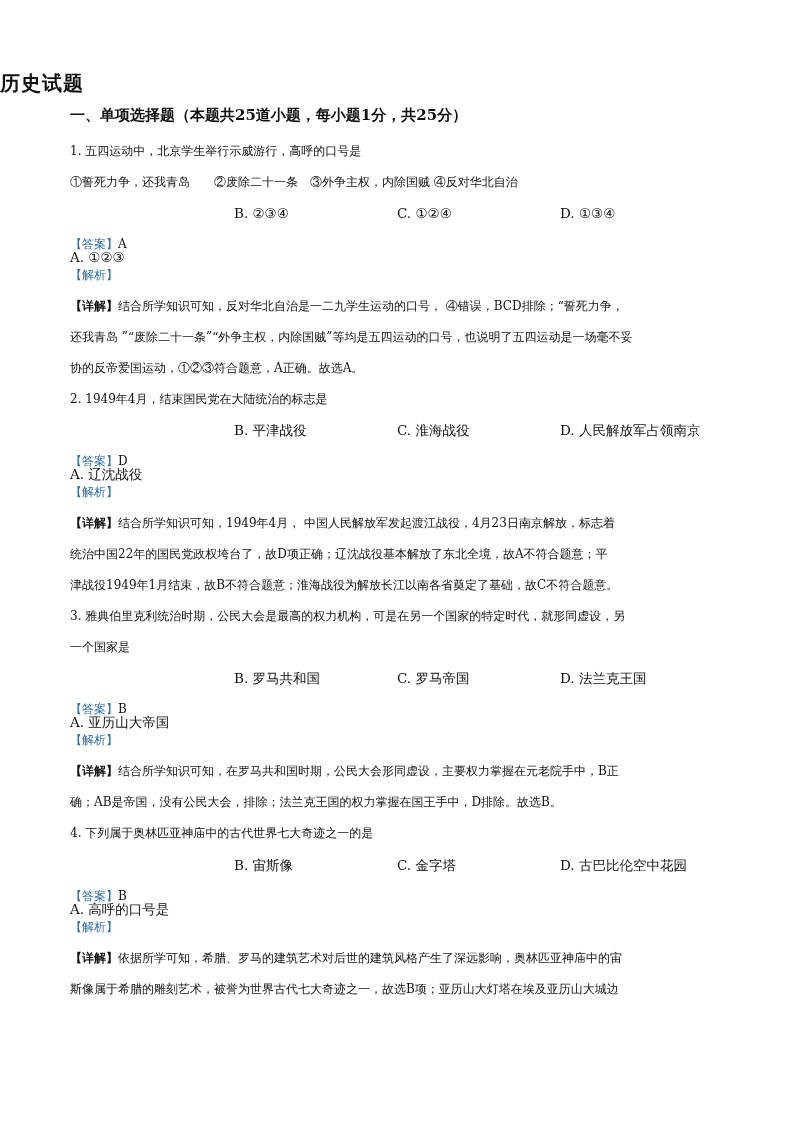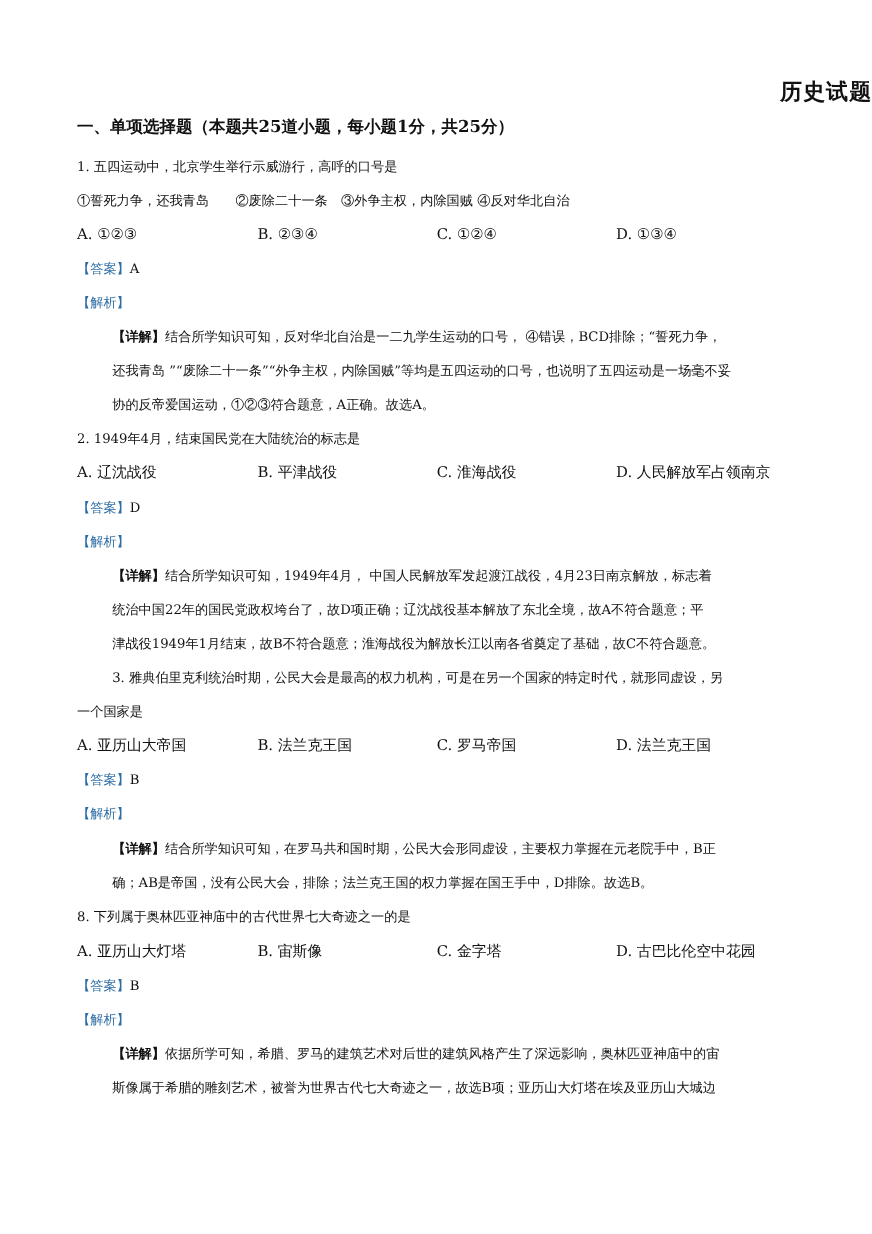--- a/index.html
+++ b/index.html
@@ -1,26 +1,26 @@
 <!DOCTYPE html>
 <html><head>
 <meta charset="utf-8">
 <style>
   html, body { margin: 0; padding: 0; background: #ffffff; }
   body { width: 793px; height: 1122px; position: relative; overflow: hidden;
          font-family: "DejaVu Serif", "Liberation Serif", serif; color: #111; }
   .page { position: absolute; left: 0; top: 0; width: 793px; height: 1122px; }
-  .title { position: absolute; left: 0; width: 793px; top: 70px; text-align: right;
+  .title { position: absolute; left: 0; width: 793px; top: 70px; text-align: left;
            font-size: 20px; font-weight: bold; letter-spacing: 1px; }
   .section { position: absolute; left: 70px; top: 106px; font-size: 15px; font-weight: bold; text-align: center; }
   .line { position: absolute; left: 70px; font-size: 12px; white-space: nowrap; line-height: 20px; }
-  .wide { width: 660px; white-space: nowrap; margin-left: 32px; }
+  .wide { width: 660px; white-space: nowrap; }
   .opts { position: absolute; left: 70px; width: 680px; font-size: 13.5px; line-height: 20px; }
   .opt { position: absolute; top: 0; white-space: nowrap; }
-  .o0 { left: 0; } .o1 { left: 164px; } .o2 { left: 327px; } .o3 { left: 490px; }
+  .o0 { left: 0; margin-top: 44px; } .o1 { left: 164px; } .o2 { left: 327px; } .o3 { left: 490px; }
   .lbl { color: #2e6da4; font-family: Liberation Serif, serif; }
   .lbl-bold { font-weight: bold; }
 </style>
 </head>
 <body>
 
 <div class="page">
   <div class="title">历史试题</div>
   <div class="section">一、单项选择题（本题共25道小题，每小题1分，共25分）</div>
 
@@ -48,32 +48,32 @@
   <div class="line" style="top:451px"><span class="lbl">【答案】</span><span>D</span></div>
   <div class="line" style="top:482px"><span class="lbl">【解析】</span></div>
   <div class="line wide" style="top:513px"><span class="lbl-bold">【详解】</span><span>结合所学知识可知，1949年4月，  中国人民解放军发起渡江战役，4月23日南京解放，标志着</span></div>
   <div class="line wide" style="top:544px">统治中国22年的国民党政权垮台了，故D项正确；辽沈战役基本解放了东北全境，故A不符合题意；平</div>
   <div class="line wide" style="top:575px">津战役1949年1月结束，故B不符合题意；淮海战役为解放长江以南各省奠定了基础，故C不符合题意。</div>
 
   <div class="line wide" style="top:606px">3. 雅典伯里克利统治时期，公民大会是最高的权力机构，可是在另一个国家的特定时代，就形同虚设，另</div>
   <div class="line" style="top:637px">一个国家是</div>
   <div class="opts" style="top:668px">
     <span class="opt o0">A.  亚历山大帝国</span>
-    <span class="opt o1">B.  法兰克王国</span>
+    <span class="opt o1">B.  罗马共和国</span>
     <span class="opt o2">C.  罗马帝国</span>
     <span class="opt o3">D.  法兰克王国</span>
   </div>
   <div class="line" style="top:699px"><span class="lbl">【答案】</span><span>B</span></div>
   <div class="line" style="top:730px"><span class="lbl">【解析】</span></div>
   <div class="line wide" style="top:761px"><span class="lbl-bold">【详解】</span><span>结合所学知识可知，在罗马共和国时期，公民大会形同虚设，主要权力掌握在元老院手中，B正</span></div>
   <div class="line wide" style="top:792px">确；AB是帝国，没有公民大会，排除；法兰克王国的权力掌握在国王手中，D排除。故选B。</div>
 
-  <div class="line" style="top:823px">8. 下列属于奥林匹亚神庙中的古代世界七大奇迹之一的是</div>
+  <div class="line" style="top:823px">4. 下列属于奥林匹亚神庙中的古代世界七大奇迹之一的是</div>
   <div class="opts" style="top:855px">
-    <span class="opt o0">A.  亚历山大灯塔</span>
+    <span class="opt o0">A.  高呼的口号是</span>
     <span class="opt o1">B.  宙斯像</span>
     <span class="opt o2">C.  金字塔</span>
     <span class="opt o3">D.  古巴比伦空中花园</span>
   </div>
   <div class="line" style="top:886px"><span class="lbl">【答案】</span><span>B</span></div>
   <div class="line" style="top:917px"><span class="lbl">【解析】</span></div>
   <div class="line wide" style="top:948px"><span class="lbl-bold">【详解】</span><span>依据所学可知，希腊、罗马的建筑艺术对后世的建筑风格产生了深远影响，奥林匹亚神庙中的宙</span></div>
   <div class="line wide" style="top:979px">斯像属于希腊的雕刻艺术，被誉为世界古代七大奇迹之一，故选B项；亚历山大灯塔在埃及亚历山大城边</div>
 </div>
 

